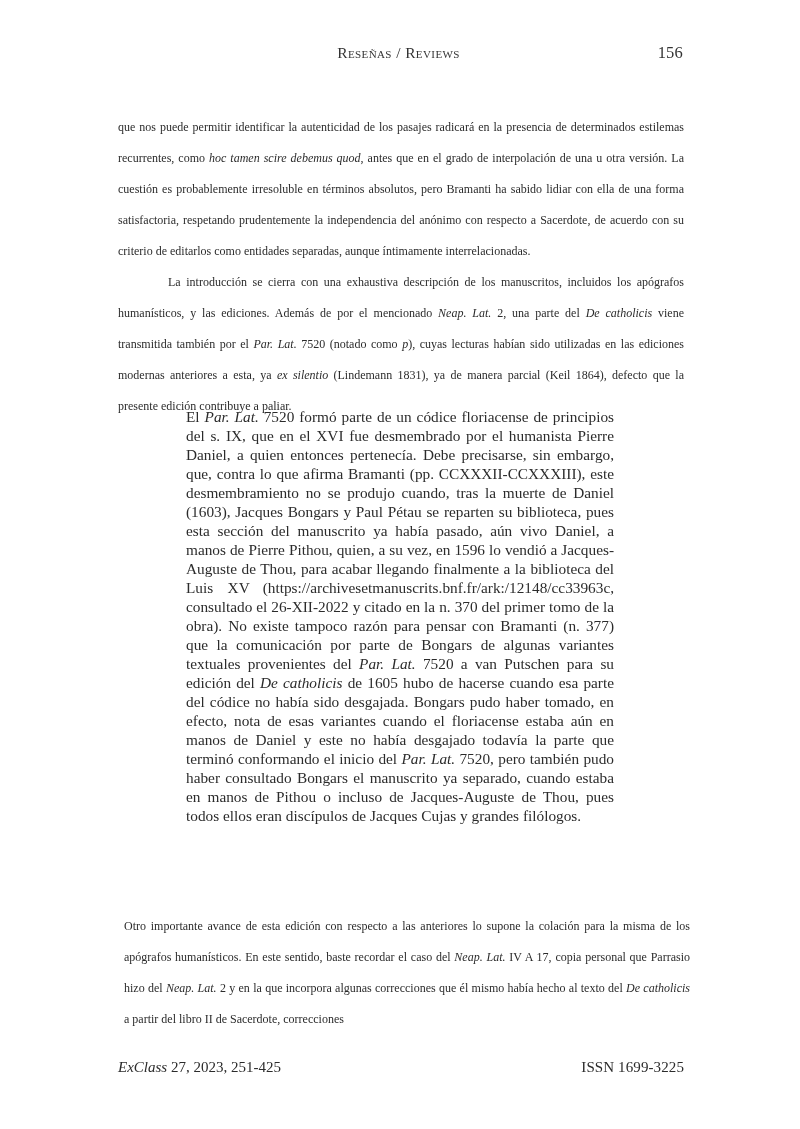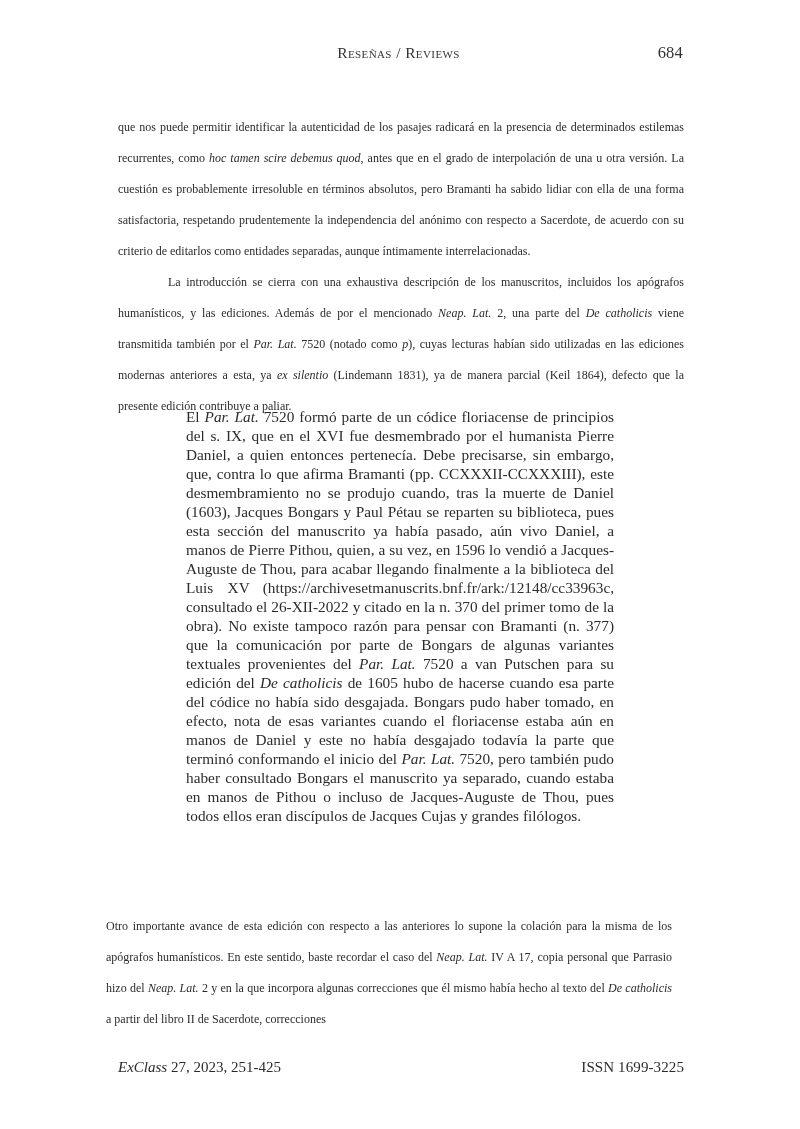--- a/index.html
+++ b/index.html
@@ -82,21 +82,21 @@
     text-align: justify;
     text-justify: inter-word;
     -moz-text-align-last: left;
     text-align-last: left;
     color: #2b2b2b;
   }
 
   
   .closing-block {
     position: absolute;
-    left: 106px;
+    left: 124px;
     top: 911px;
     width: 566px;
   }
 
   
   .footer {
     position: absolute;
     left: 118px;
     top: 1059px;
     width: 566px;
@@ -114,21 +114,21 @@
   .url { white-space: nowrap; }
   .gap { display: inline-block; width: 13px; }
 </style>
 </head>
 <body>
 
 <div class="page">
 
   <div class="running-head">
     <span class="running-head-title">Reseñas / Reviews</span>
-    <span class="running-head-folio">684</span>
+    <span class="running-head-folio">156</span>
   </div>
 
   <div class="body-block">
 
     <p class="para"><span>que nos puede permitir identificar la autenticidad de los pasajes radicará en la presencia de determinados estilemas recurrentes, como </span><i>hoc tamen scire debemus quod</i><span>, antes que en el grado de interpolación de una u otra versión. La cuestión es probablemente irresoluble en términos absolutos, pero Bramanti ha sabido lidiar con ella de una forma satisfactoria, respetando prudentemente la independencia del anónimo con respecto a Sacerdote, de acuerdo con su criterio de editarlos como entidades separadas, aunque íntimamente interrelacionadas.</span></p>
 
     <p class="para indented"><span>La introducción se cierra con una exhaustiva descripción de los manuscritos, incluidos los apógrafos humanísticos, y las ediciones. Además de por el mencionado </span><i>Neap. Lat.</i><span> 2, una parte del </span><i>De catholicis</i><span> viene transmitida también por el </span><i>Par. Lat.</i><span> 7520 (notado como </span><i>p</i><span>), cuyas lecturas habían sido utilizadas en las ediciones modernas anteriores a esta, ya </span><i>ex silentio</i><span> (Lindemann 1831), ya de manera parcial (Keil 1864), defecto que la presente edición contribuye a paliar.</span></p>
 
   </div>
 

